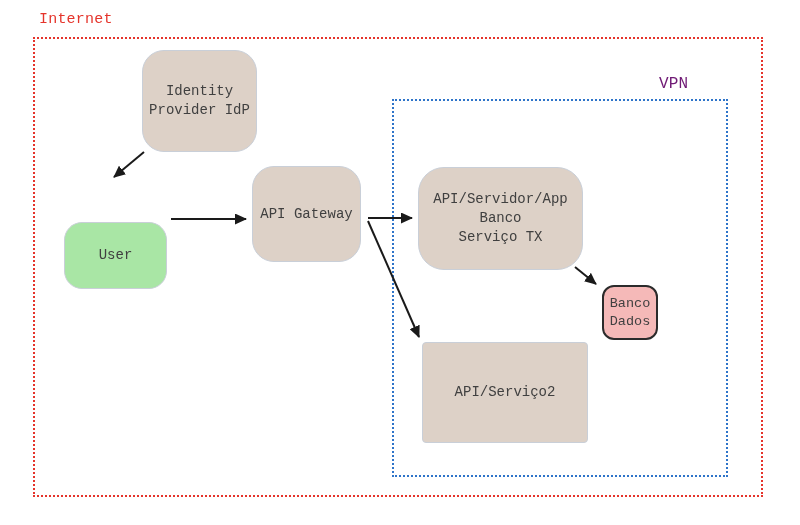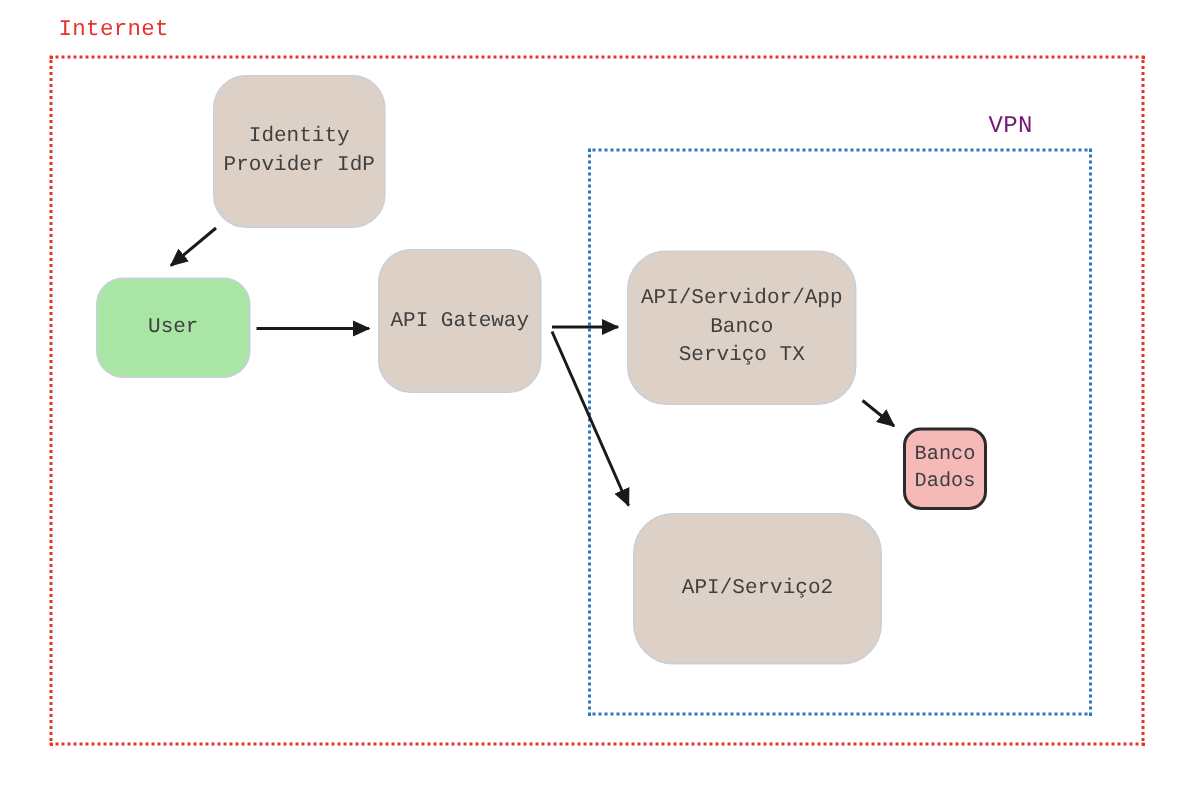--- a/index.html
+++ b/index.html
@@ -35,29 +35,29 @@
     align-items: center;
     justify-content: center;
     text-align: center;
     white-space: pre-line;
     color: #404040;
     font-size: 14px;
     line-height: 1.35;
     border: 1.5px solid #c9cfd8;
   }
   .node.beige { background: #ddd1c7; }
-  .node.green { background: #a9e6a5; }
+  .node.green { background: #a9e6a5; margin-top: 37px; }
   .node.pink  { background: #f5b9b8; border: 2px solid #2b2b2b; }
 
   .node.idp      { left: 142px; top: 50px;  width: 115px; height: 102px; border-radius: 22px; }
   .node.user     { left: 64px;  top: 185px; width: 103px; height: 67px;  border-radius: 18px; }
   .node.gateway  { left: 252px; top: 166px; width: 109px; height: 96px; border-radius: 22px; }
-  .node.servidor { left: 418px; top: 167px; width: 153px; height: 103px; border-radius: 26px; }
+  .node.servidor { left: 418px; top: 167px; width: 165px; height: 103px; border-radius: 26px; }
   .node.banco    { left: 602px; top: 285px; width: 56px;  height: 55px;  border-radius: 12px; font-size: 13.5px; line-height: 1.3; }
-  .node.servico2 { left: 422px; top: 342px; width: 166px; height: 101px; border-radius: 27px; }
+  .node.servico2 { left: 422px; top: 342px; width: 166px; height: 101px; border-radius: 4px; }
 
   .arrows {
     position: absolute;
     left: 0; top: 0;
     width: 800px; height: 525px;
     pointer-events: none;
   }
 </style>
 </head>
 <body>

